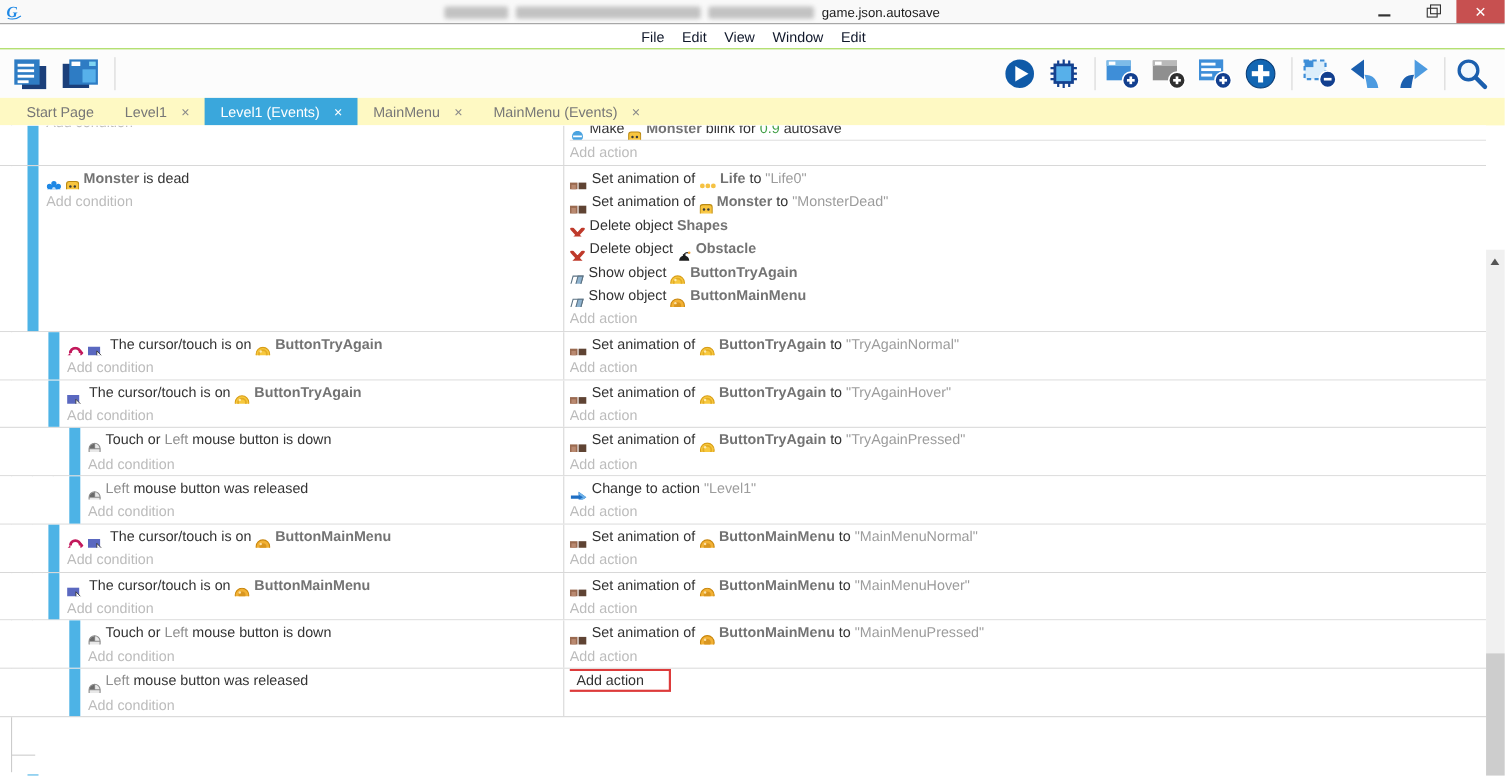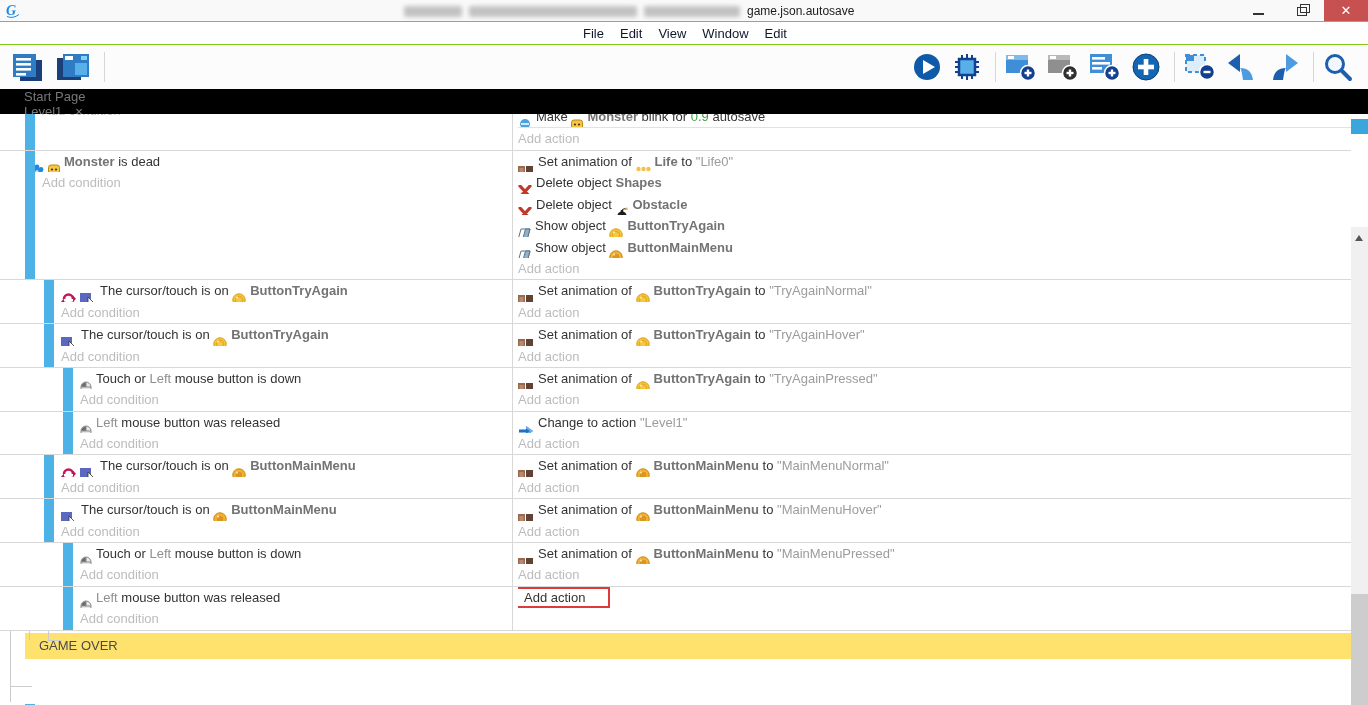--- a/index.html
+++ b/index.html
@@ -21,21 +21,21 @@
   
   .menubar{height:22px;display:flex;align-items:center;background:#fff;
            border-bottom:1px solid #84cc16;font-size:13px;color:#0f172a;padding-left:2px;justify-content:center;}
   .mitem{padding:0 8px;}
   
   .toolbar{height:44px;display:flex;align-items:center;background:#fcfcfc;padding:0 8px;}
   .tbtn{display:flex;align-items:center;justify-content:center;padding:2px 3px;}
   .tsep{width:1px;height:30px;background:#d6d6d6;margin:0 6px;}
   .tspacer{flex:1;}
   
-  .tabbar{height:25px;display:flex;align-items:stretch;background:#000000;padding-left:10px;font-size:13px;flex-direction:column;}
+  .tabbar{height:25px;display:flex;align-items:stretch;background:#fef9c3;padding-left:10px;font-size:13px;}
   .tab{display:flex;align-items:center;padding:0 14px;gap:13px;color:#777;}
   .tab .x{font-size:13px;color:#8a8a8a;}
   .tab.active{background:var(--accent,#3aa7dc);color:#fff;text-align:center;}
   .tab.active .x{color:#fff;}
   
   .events{position:relative;width:1351px;height:592px;background:#fff;overflow:hidden;}
   .event-row{display:flex;border-bottom:1px solid #d8d8d8;position:relative;background:#fff;}
   .lcol{width:512px;flex:none;position:relative;}
   .rcol{flex:1;border-left:1px solid #d8d8d8;padding-left:5px;min-width:0;}
   .bar{position:absolute;top:0;bottom:0;width:10px;background:var(--bar,#4db3e6);}
@@ -276,21 +276,21 @@
                   <circle cx="4" cy="5.5" r="1.1" fill="#3a3a3a"></circle>
                   <circle cx="8" cy="5.5" r="1.1" fill="#3a3a3a"></circle>
                   <rect x="3" y="8.5" width="6" height="3" rx="1" fill="#fbe29a"></rect>
                 </svg></span><span class="obj">Monster</span><span class="text"> blink for </span><span class="num">0.9</span><span class="text"> autosave</span></div>
             <div class="line ph">Add action</div>
           </div>
         </div>
         <div class="event-row">
           <div class="lcol">
             <div class="bar" style="left: 25px;"></div>
-            <div class="line" style="padding-left: 30px;"><span class="ic"><svg width="14" height="15">
+            <div class="line" style="padding-left: 42px;"><span class="ic"><svg width="14" height="15">
                   <g fill="#1e88e5">
                     <circle cx="7" cy="3" r="2.4"></circle>
                     <circle cx="11" cy="5.5" r="2.4"></circle>
                     <circle cx="11" cy="9.5" r="2.4"></circle>
                     <circle cx="7" cy="12" r="2.4"></circle>
                     <circle cx="3" cy="9.5" r="2.4"></circle>
                     <circle cx="3" cy="5.5" r="2.4"></circle>
                     <circle cx="7" cy="7.5" r="3.4"></circle>
                   </g>
                   <circle cx="7" cy="7.5" r="1.6" fill="#bbdefb"></circle>
@@ -305,20 +305,30 @@
           <div class="rcol">
             <div class="line"><span class="ic"><svg width="16" height="13">
                   <rect y="2" width="7" height="9" fill="#9a6a50"></rect>
                   <rect x="8" y="2" width="7" height="9" fill="#5f4333"></rect>
                   <rect x="1.5" y="4" width="4" height="5" fill="#b98970"></rect>
                 </svg></span><span class="text">Set animation of </span><span class="ic"><svg width="15" height="10">
                   <circle cx="2.5" cy="5" r="2.2" fill="#f5c243"></circle>
                   <circle cx="7.5" cy="5" r="2.2" fill="#f5c243"></circle>
                   <circle cx="12.5" cy="5" r="2.2" fill="#f5c243"></circle>
                 </svg></span><span class="obj">Life</span><span class="text"> to </span><span class="val">"Life0"</span></div>
+            <div class="line"><span class="ic"><svg width="16" height="13">
+                  <rect y="2" width="7" height="9" fill="#9a6a50"></rect>
+                  <rect x="8" y="2" width="7" height="9" fill="#5f4333"></rect>
+                  <rect x="1.5" y="4" width="4" height="5" fill="#b98970"></rect>
+                </svg></span><span class="text">Set animation of </span><span class="ic"><svg width="12" height="14">
+                  <rect x="0.5" y="1" width="11" height="12.5" rx="2.5" fill="#f8c53f" stroke="#bb8a12"></rect>
+                  <circle cx="4" cy="5.5" r="1.1" fill="#3a3a3a"></circle>
+                  <circle cx="8" cy="5.5" r="1.1" fill="#3a3a3a"></circle>
+                  <rect x="3" y="8.5" width="6" height="3" rx="1" fill="#fbe29a"></rect>
+                </svg></span><span class="obj">Monster</span><span class="text"> to </span><span class="val">"MonsterDead"</span></div>
             <div class="line"><span class="ic"><svg width="14" height="13">
                   <path d="M2 1 L12 12 M12 1 L2 12" stroke="#bf3a2b" stroke-width="3.2" stroke-linecap="round"></path>
                 </svg></span><span class="text">Delete object </span><span class="obj">Shapes</span></div>
             <div class="line"><span class="ic"><svg width="14" height="13">
                   <path d="M2 1 L12 12 M12 1 L2 12" stroke="#bf3a2b" stroke-width="3.2" stroke-linecap="round"></path>
                 </svg></span><span class="text">Delete object </span><span class="ic"><svg width="13" height="14">
                   <circle cx="6" cy="9" r="4.6" fill="#1d1d1d"></circle>
                   <rect x="4.8" y="3" width="2.4" height="2.5" fill="#1d1d1d"></rect>
                   <path d="M6 3 Q8 1 10 2" stroke="#1d1d1d" fill="none"></path>
                   <circle cx="10.5" cy="1.8" r="1.2" fill="#f4a83c"></circle>
@@ -527,21 +537,20 @@
                   <rect x="1" y="1" width="10" height="12" rx="5" fill="#e8e8e8" stroke="#8a8a8a"></rect>
                   <path d="M1 6 L11 6 M6 1 L6 6" stroke="#8a8a8a" fill="none"></path>
                   <path d="M1.4 5.8 L5.8 5.8 L5.8 1.4 A4.8 4.8 0 0 0 1.4 5.8" fill="#6b6b6b"></path>
                 </svg></span><span class="param">Left</span><span class="text"> mouse button was released</span></div>
             <div class="line ph" style="padding-left: 80px;">Add condition</div>
           </div>
           <div class="rcol">
             <div class="line"><span class="add-hl">Add action</span></div>
           </div>
         </div>
-        <div class="comment-row">GAME OVER</div>
       </div>
     <div class="sliver"></div>
   </div>
   <div class="sb">
     <div class="up"></div>
     <div class="thumb"></div>
 
   </div>
 </div>
 

